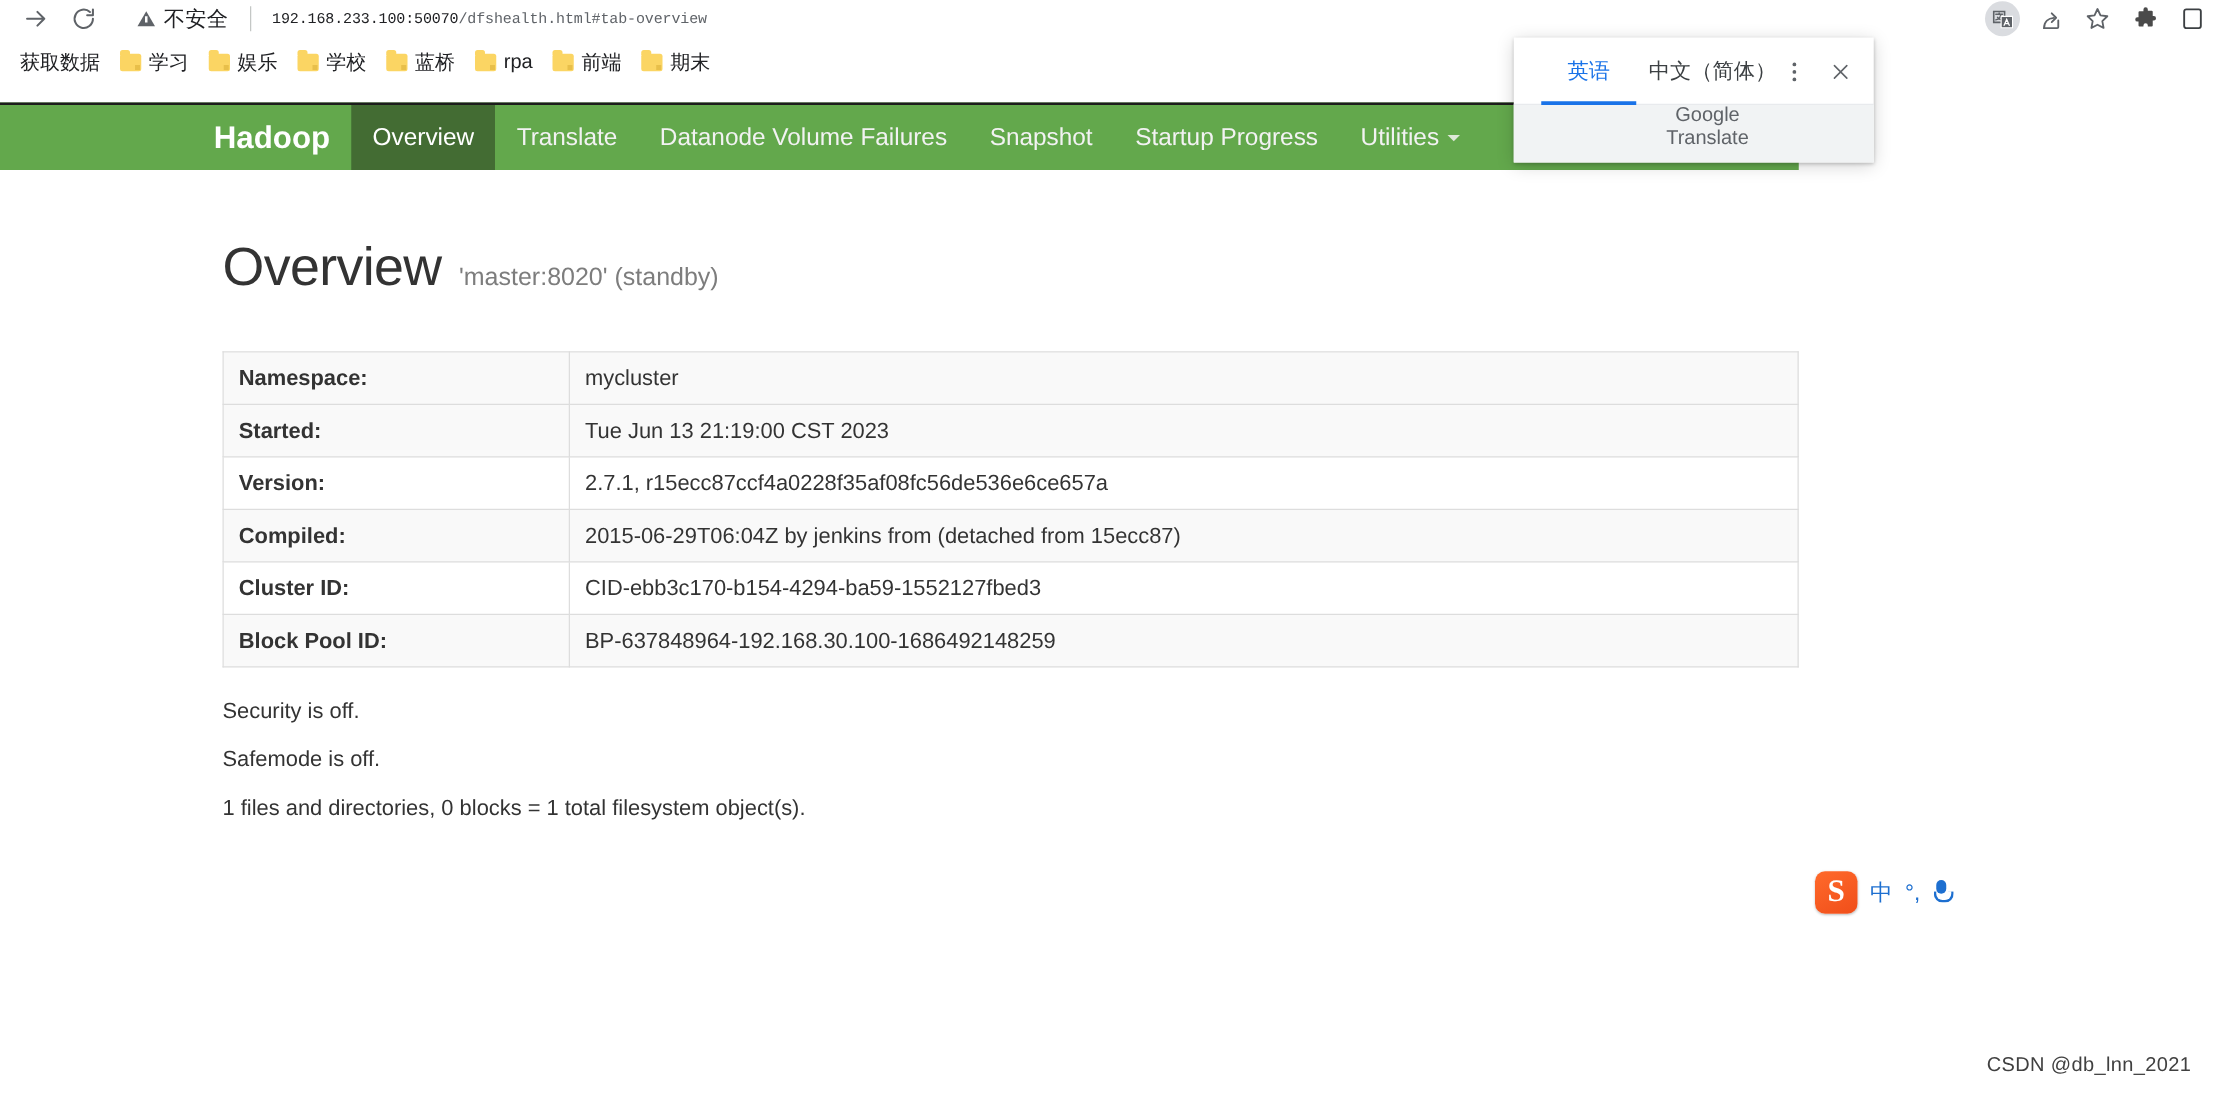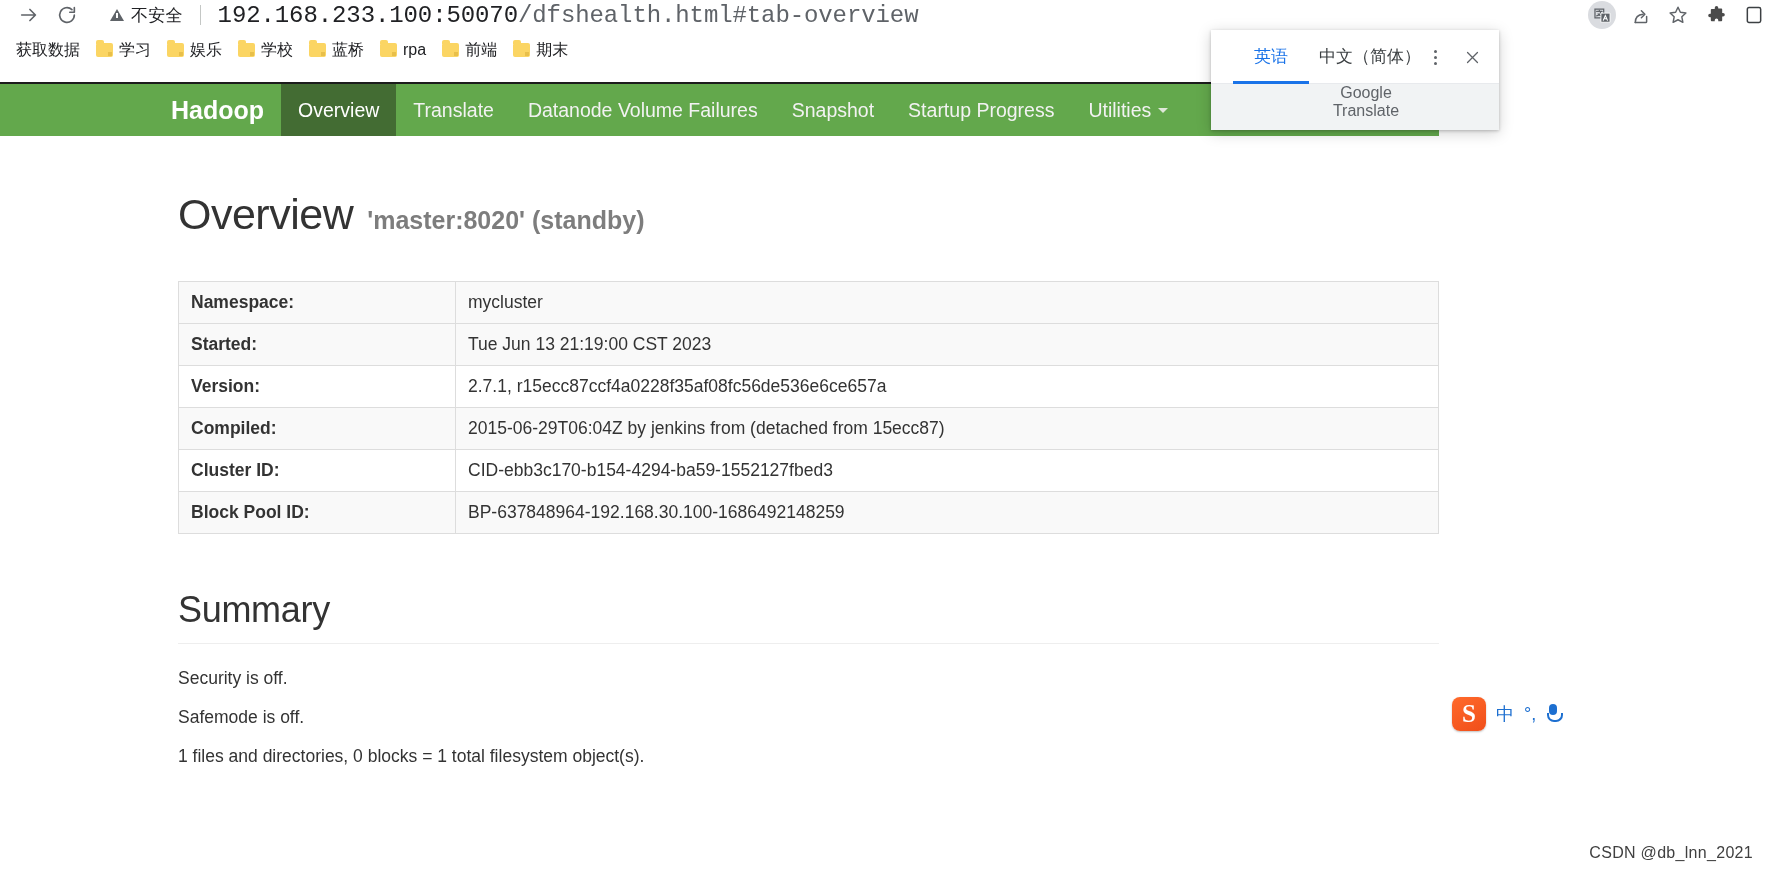--- a/index.html
+++ b/index.html
@@ -52,21 +52,21 @@
   .warn-tri::after {
     content: "";
     position: absolute; left: -1px; top: 4px;
     width: 2px; height: 5px; background: #fff;
   }
   .sec-text { font-size: 17px; color: #202124; letter-spacing: 0.2px; }
   .url-sep {
     width: 1px; height: 20px; background: #c4c7c5; margin: 0 10px;
   }
   .url-text {
-    font-size: 24px; color: #202124; letter-spacing: -0.1px;
+    font-size: 12px; color: #202124; letter-spacing: -0.1px;
     white-space: nowrap;
   }
   .url-text .dim { color: #5f6368; }
 
   
   .tb-icons {
     position: absolute; right: 0px; top: 0px; height: 30px;
     display: flex; align-items: center; gap: 0px;
   }
   .tb-btn {
@@ -218,23 +218,23 @@
     gap: 14px;
     margin-top: 66px;
   }
   .page-head h1 {
     font-size: 43px;
     font-weight: normal;
     color: #333333;
     letter-spacing: -0.5px;
   }
   .page-head .sub {
-    font-size: 25px;
+    font-size: 20px;
     color: #7d7d7d;
-    font-weight: bold;
+    font-weight: normal;
   }
 
   .info-table {
     margin-top: 42px;
     width: 1261px;
     border-collapse: collapse;
     font-size: 17.5px;
     border-radius: 24px;
   }
   .info-table tr { height: 41px; }
@@ -495,21 +495,20 @@
         <td class="k">Cluster ID:</td>
         <td>CID-ebb3c170-b154-4294-ba59-1552127fbed3</td>
       </tr>
       <tr class="odd">
         <td class="k">Block Pool ID:</td>
         <td>BP-637848964-192.168.30.100-1686492148259</td>
       </tr>
     </tbody>
   </table>
 
-  <h2 class="section">Summary</h2>
 
   <p class="para">Security is off.</p>
   <p class="para">Safemode is off.</p>
   <p class="para">1 files and directories, 0 blocks = 1 total filesystem object(s).</p>
 </div>
 
 <div class="ime-bar">
   <div class="sogou-logo">S</div>
   <div class="ime-item">中</div>
   <div class="ime-item">°,</div>

